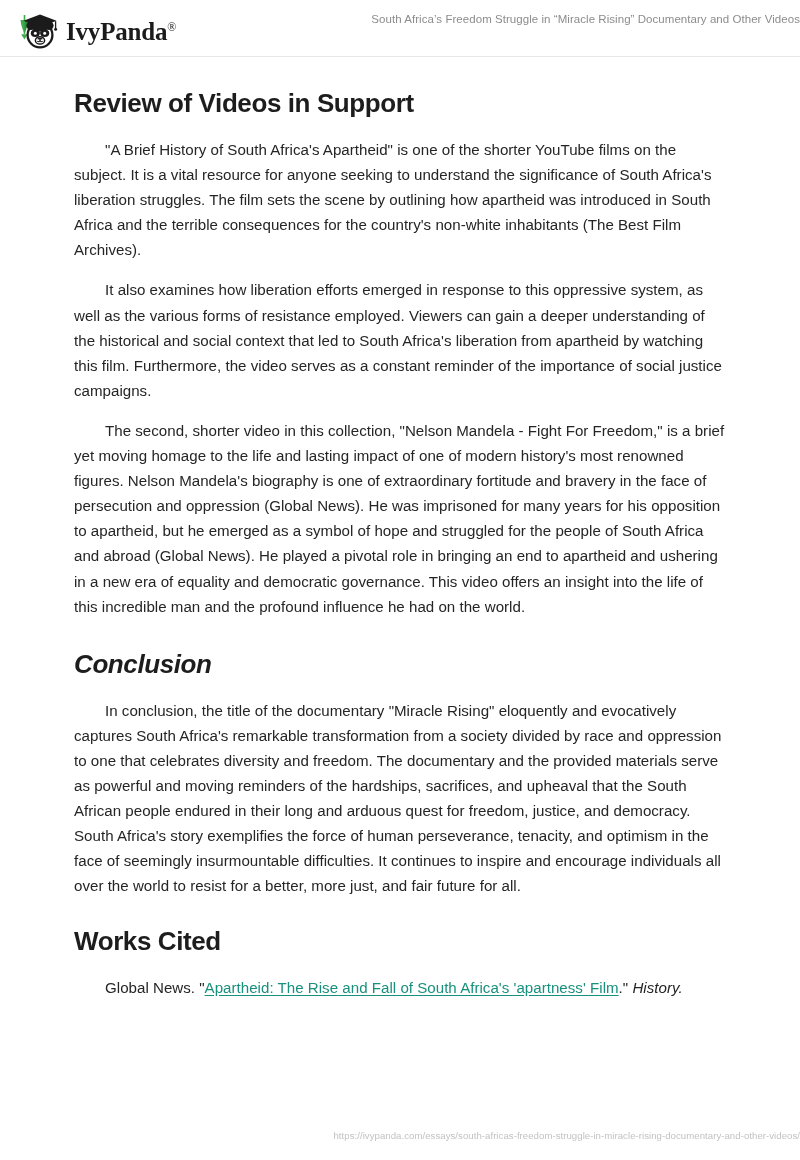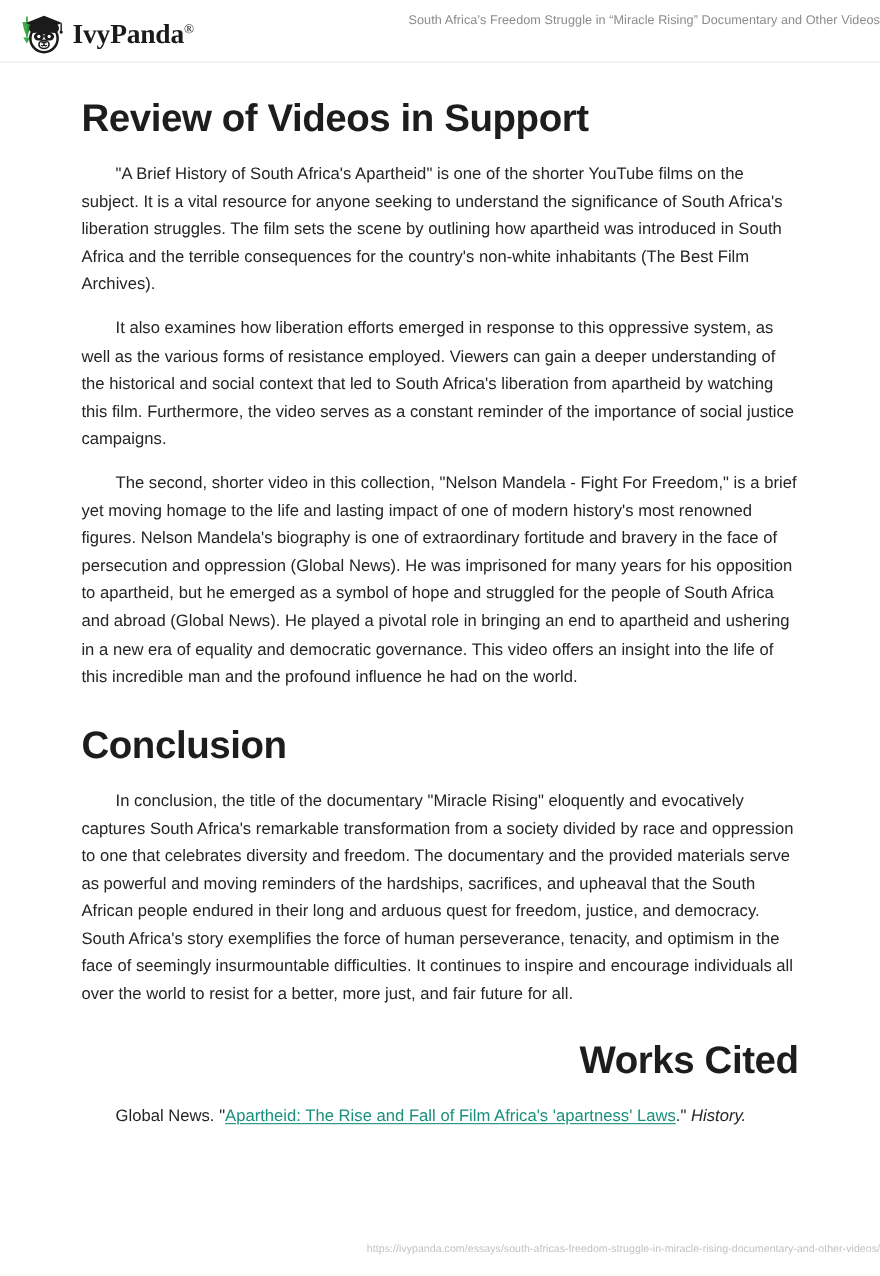--- a/index.html
+++ b/index.html
@@ -65,29 +65,29 @@
     letter-spacing: 0.05px;
     padding-left: 130px;
     white-space: nowrap;
   }
 
   
   .content {
     padding: 0 74px 0 74px;
   }
   h2.section-heading {
-    font-size: 35px;
+    font-size: 26px;
     font-weight: bold;
     color: #1d1d1d;
     margin: 0;
     letter-spacing: -0.4px;
   }
   #heading-review { padding-top: 31px; }
-  #heading-conclusion { padding-top: 30px; }
-  #heading-works { padding-top: 28px; text-align: right; }
+  #heading-conclusion { padding-top: 30px; font-style: italic; }
+  #heading-works { padding-top: 28px; }
 
   p.body-text {
     font-size: 15.1px;
     line-height: 25.1px;
     color: #252525;
     margin: 0;
     text-indent: 31px;
     letter-spacing: 0.02px;
   }
   .gap-after-heading { height: 18px; }
@@ -173,17 +173,17 @@
   <p class="body-text">It also examines how liberation efforts emerged in response to this oppressive system, as well as the various forms of resistance employed. Viewers can gain a deeper understanding of the historical and social context that led to South Africa's liberation from apartheid by watching this film. Furthermore, the video serves as a constant reminder of the importance of social justice campaigns.</p>
   <div class="gap-between-para"></div>
   <p class="body-text">The second, shorter video in this collection, "Nelson Mandela - Fight For Freedom," is a brief yet moving homage to the life and lasting impact of one of modern history's most renowned figures. Nelson Mandela's biography is one of extraordinary fortitude and bravery in the face of persecution and oppression (Global News). He was imprisoned for many years for his opposition to apartheid, but he emerged as a symbol of hope and struggled for the people of South Africa and abroad (Global News). He played a pivotal role in bringing an end to apartheid and ushering in a new era of equality and democratic governance. This video offers an insight into the life of this incredible man and the profound influence he had on the world.</p>
 
   <h2 class="section-heading" id="heading-conclusion">Conclusion</h2>
   <div class="gap-after-heading"></div>
   <p class="body-text">In conclusion, the title of the documentary "Miracle Rising" eloquently and evocatively captures South Africa's remarkable transformation from a society divided by race and oppression to one that celebrates diversity and freedom. The documentary and the provided materials serve as powerful and moving reminders of the hardships, sacrifices, and upheaval that the South African people endured in their long and arduous quest for freedom, justice, and democracy. South Africa's story exemplifies the force of human perseverance, tenacity, and optimism in the face of seemingly insurmountable difficulties. It continues to inspire and encourage individuals all over the world to resist for a better, more just, and fair future for all.</p>
 
   <h2 class="section-heading" id="heading-works">Works Cited</h2>
   <div class="gap-after-heading"></div>
-  <p class="citation"><span>Global News. "</span><a class="cite-link" href="#">Apartheid: The Rise and Fall of Film Africa's 'apartness' Laws</a><span>." </span><span class="italic-source">History.</span></p>
+  <p class="citation"><span>Global News. "</span><a class="cite-link" href="#">Apartheid: The Rise and Fall of South Africa's 'apartness' Film</a><span>." </span><span class="italic-source">History.</span></p>
 
 </div>
 
 <div class="page-footer">https://ivypanda.com/essays/south-africas-freedom-struggle-in-miracle-rising-documentary-and-other-videos/</div>
 
 </body></html>

